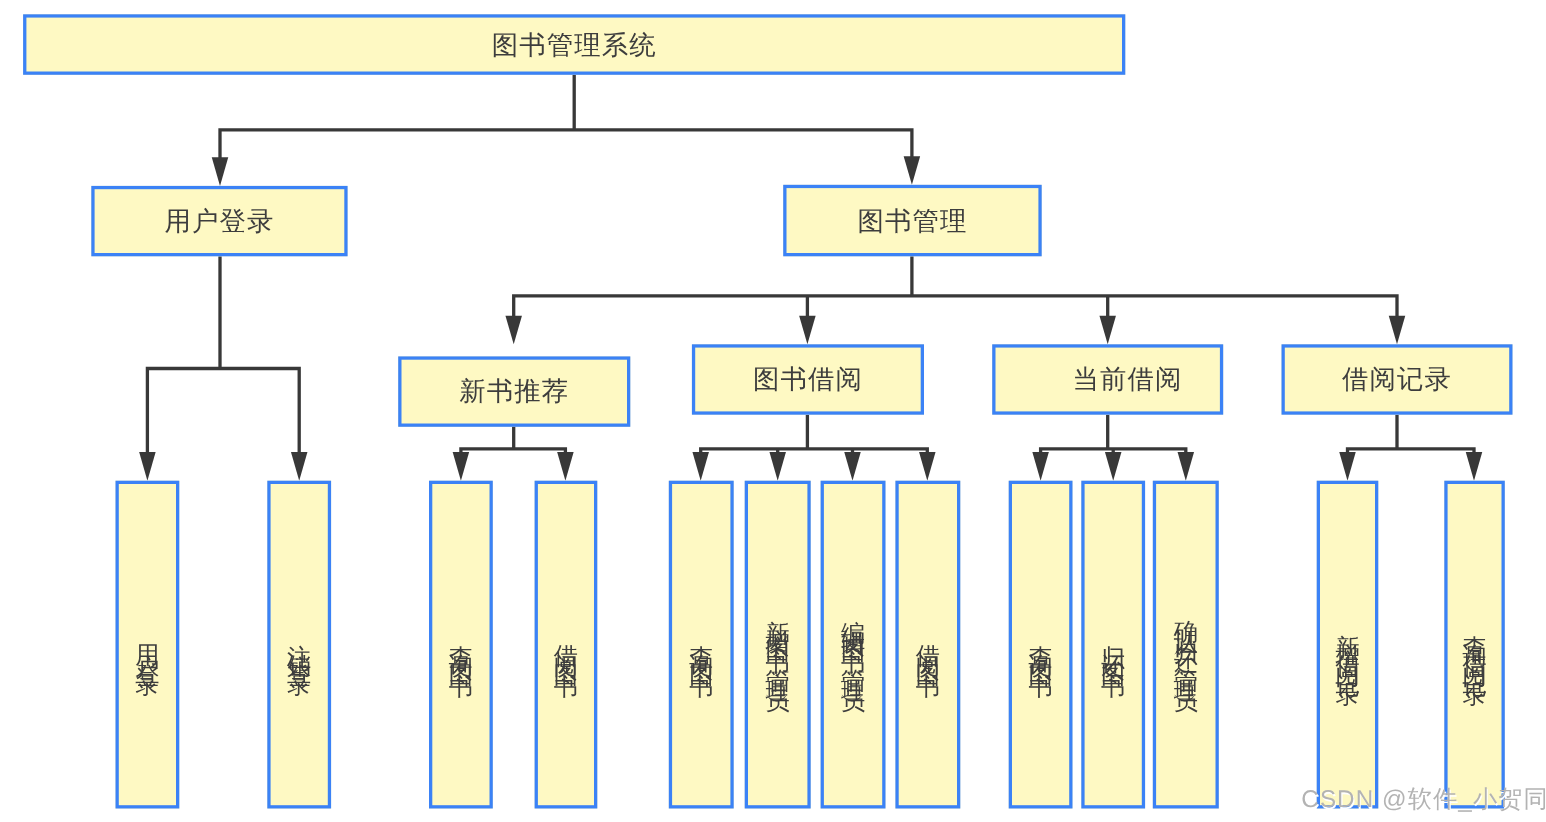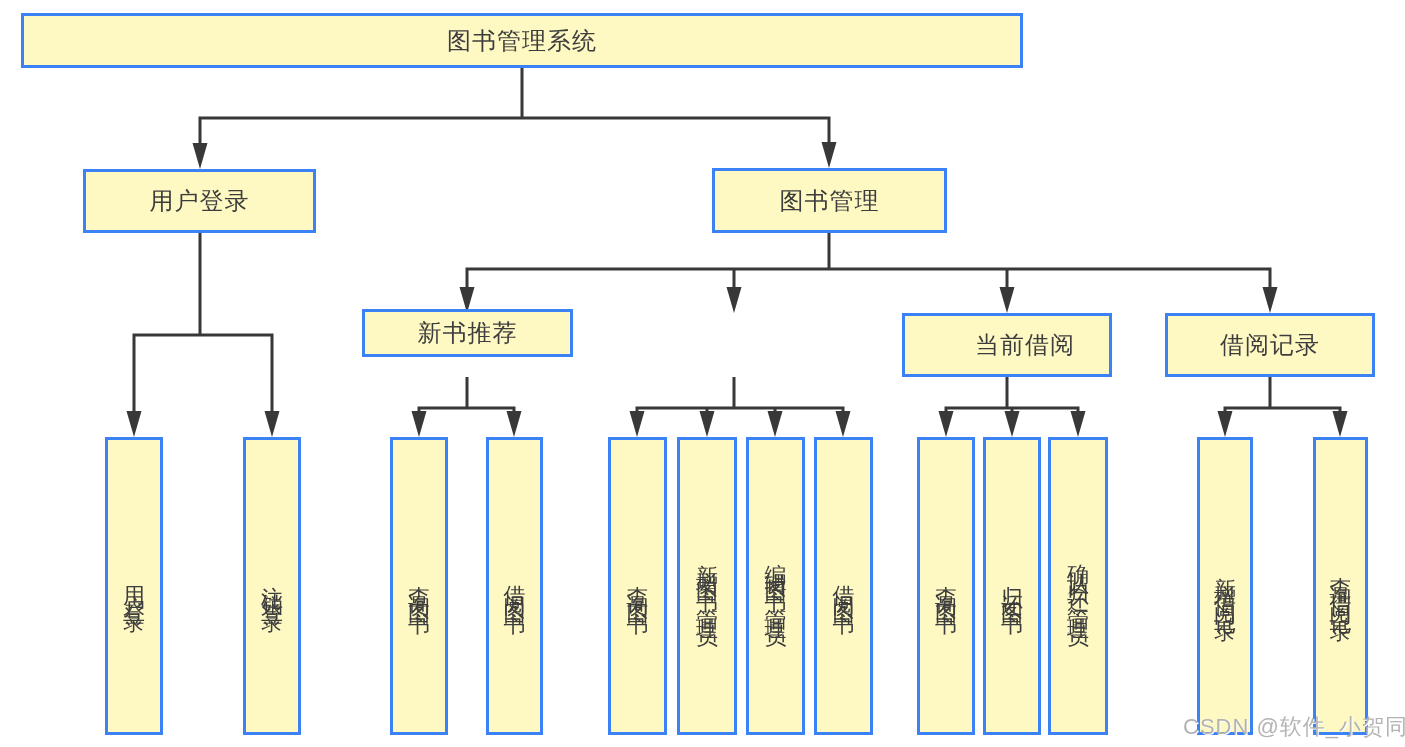--- a/index.html
+++ b/index.html
@@ -91,21 +91,22 @@
       <polygon points="1217.5,411 1232.5,411 1225,437"></polygon>
       <polygon points="1332.5,411 1347.5,411 1340,437"></polygon>
     </g>
   </svg>
 
   <div class="box h-label" style="left:21px; top:13px; width:1002px; height:55px;">图书管理系统</div>
 
   <div class="box h-label" style="left:83px; top:169px; width:233px; height:64px;">用户登录</div>
   <div class="box h-label" style="left:712px; top:168px; width:235px; height:65px;">图书管理</div>
 
-  <div class="box h-label" style="left:362px; top:309px; width:211px; height:48px;">新书推荐</div>
+  <div class="box h-label" style="left:362px; top:324px; width:211px; height:64px;">新书推荐</div>
+  <div class="box h-label" style="left:629px; top:313px; width:211px; height:64px;">图书借阅</div>
   <div class="box h-label" style="left:902px; top:313px; width:210px; height:64px;padding-left:36px;">当前借阅</div>
   <div class="box h-label" style="left:1165px; top:313px; width:210px; height:64px;">借阅记录</div>
 
   <div class="box leaf" style="left:105px; top:437px; width:58px; height:298px;">用户登录</div>
   <div class="box leaf" style="left:243px; top:437px; width:58px; height:298px;">注销登录</div>
 
   <div class="box leaf" style="left:390px; top:437px; width:58px; height:298px;">查询图书</div>
   <div class="box leaf" style="left:486px; top:437px; width:57px; height:298px;">借阅图书</div>
 
   <div class="box leaf" style="left:608px; top:437px; width:59px; height:298px;">查询图书</div>

